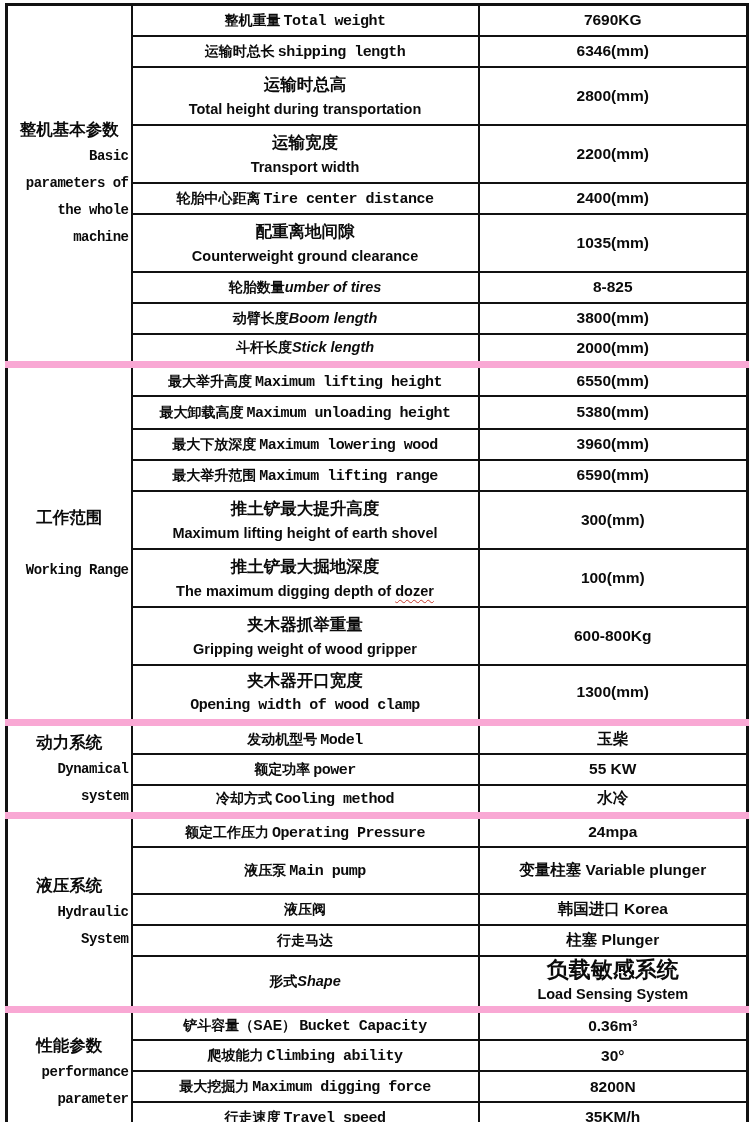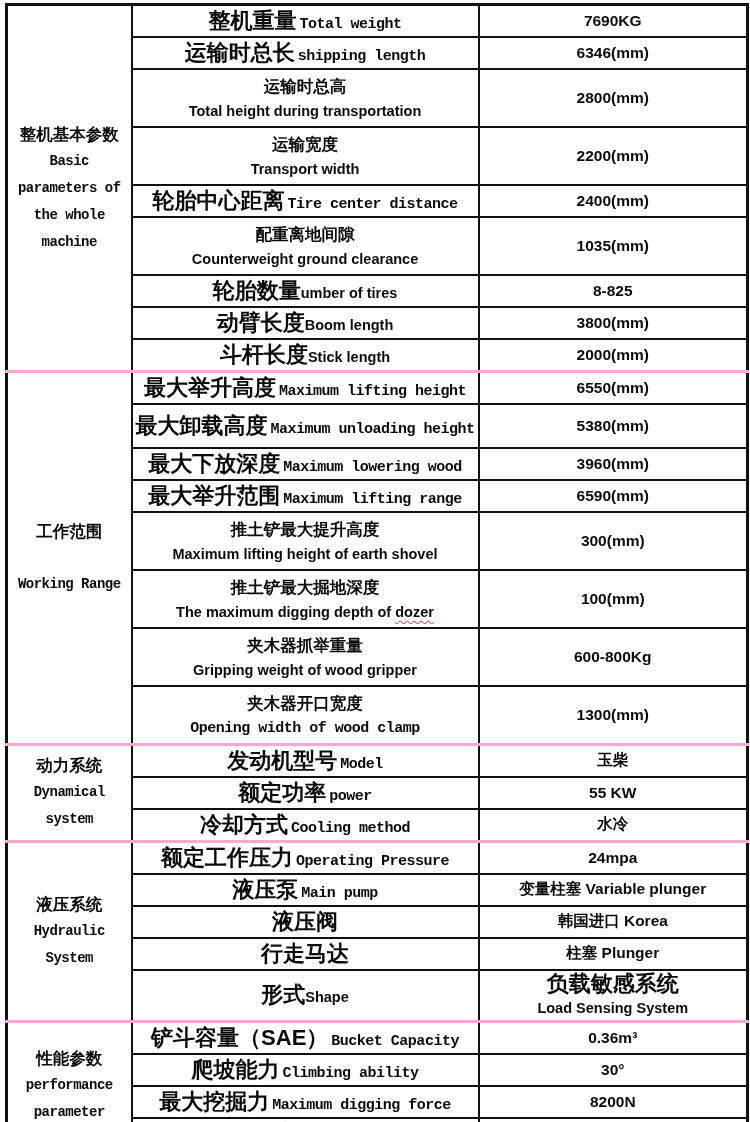--- a/index.html
+++ b/index.html
@@ -17,47 +17,47 @@
     border:3px solid #111;
     background:#ffffff;
   }
   td {
     border:2px solid #111;
     text-align:center;
     vertical-align:middle;
     padding:0 2px;
     overflow:hidden;
   }
-  tr.sec-start td { border-top:3px solid #f9a8d4; }
+  tr.sec-start td { border-top:7px solid #f9a8d4; }
 
   .zh {
     font-weight:bold;
     font-size:17px;
     font-family:"Liberation Sans","DejaVu Sans",sans-serif;
   }
   .en-mono {
     font-weight:bold;
     font-size:15px;
     letter-spacing:-0.5px;
     font-family:"Liberation Mono","DejaVu Sans Mono",monospace;
   }
   .en-sans {
     font-weight:bold;
     font-size:14.5px;
     font-family:"Liberation Sans","DejaVu Sans",sans-serif;
   }
 
   .cat-cell { }
   .cat-zh { font-size:16.5px; line-height:27px; }
-  .cat-en { font-size:14px; line-height:27px; letter-spacing:-0.5px; }
+  .cat-en { font-size:14px; line-height:27px; letter-spacing:-0.5px;text-align:right; }
   .cat-gap { margin-top:26px; }
 
-  .param-inline .zh { font-size:22px; }
+  .param-inline .zh { font-size:14px; }
   .param-inline .en-mono { margin-left:3px; }
-  .param-inline .en-sans { margin-left:0; }
+  .param-inline .en-sans { margin-left:0;font-style:italic; }
   .param-zh { line-height:27px; font-size:16.5px; }
   .param-en { line-height:23px; }
 
   .value-text {
     font-weight:bold;
     font-size:15.5px;
   }
   .value-zh { font-weight:bold; font-size:22px; line-height:26px; }
   .value-en { line-height:23px; }
 
@@ -130,21 +130,21 @@
           <td class="value-cell"><span class="value-text">2000(mm)</span></td>
         </tr>
         <tr class="sec-start" style="height: 31px;">
           <td class="cat-cell" rowspan="8">
             <div class="zh cat-zh">工作范围</div>
             <div class="en-mono cat-en cat-gap">Working Range</div>
           </td>
           <td class="param-inline"><span class="zh">最大举升高度</span><span class="en-mono">Maximum lifting height</span></td>
           <td class="value-cell"><span class="value-text">6550(mm)</span></td>
         </tr>
-        <tr style="height: 44px;">
+        <tr style="height: 33px;">
           <td class="param-inline"><span class="zh">最大卸载高度</span><span class="en-mono">Maximum unloading height</span></td>
           <td class="value-cell"><span class="value-text">5380(mm)</span></td>
         </tr>
         <tr style="height: 31px;">
           <td class="param-inline"><span class="zh">最大下放深度</span><span class="en-mono">Maximum lowering wood</span></td>
           <td class="value-cell"><span class="value-text">3960(mm)</span></td>
         </tr>
         <tr style="height: 31px; padding-left: 31px;">
           <td class="param-inline"><span class="zh">最大举升范围</span><span class="en-mono">Maximum lifting range</span></td>
           <td class="value-cell"><span class="value-text">6590(mm)</span></td>
@@ -194,21 +194,21 @@
           <td class="value-cell"><span class="value-text">水冷</span></td>
         </tr>
         <tr class="sec-start" style="height: 31px;">
           <td class="cat-cell" rowspan="5">
             <div class="zh cat-zh">液压系统</div>
             <div class="en-mono cat-en">Hydraulic System</div>
           </td>
           <td class="param-inline"><span class="zh">额定工作压力</span><span class="en-mono">Operating Pressure</span></td>
           <td class="value-cell"><span class="value-text">24mpa</span></td>
         </tr>
-        <tr style="height: 23px;">
+        <tr style="height: 47px;">
           <td class="param-inline"><span class="zh">液压泵</span><span class="en-mono">Main pump</span></td>
           <td class="value-cell"><span class="value-text">变量柱塞 Variable plunger</span></td>
         </tr>
         <tr style="height: 31px;">
           <td class="param-inline"><span class="zh">液压阀</span></td>
           <td class="value-cell"><span class="value-text">韩国进口 Korea</span></td>
         </tr>
         <tr style="height: 31px; margin-top: 14px;">
           <td class="param-inline"><span class="zh">行走马达</span></td>
           <td class="value-cell"><span class="value-text">柱塞 Plunger</span></td>

